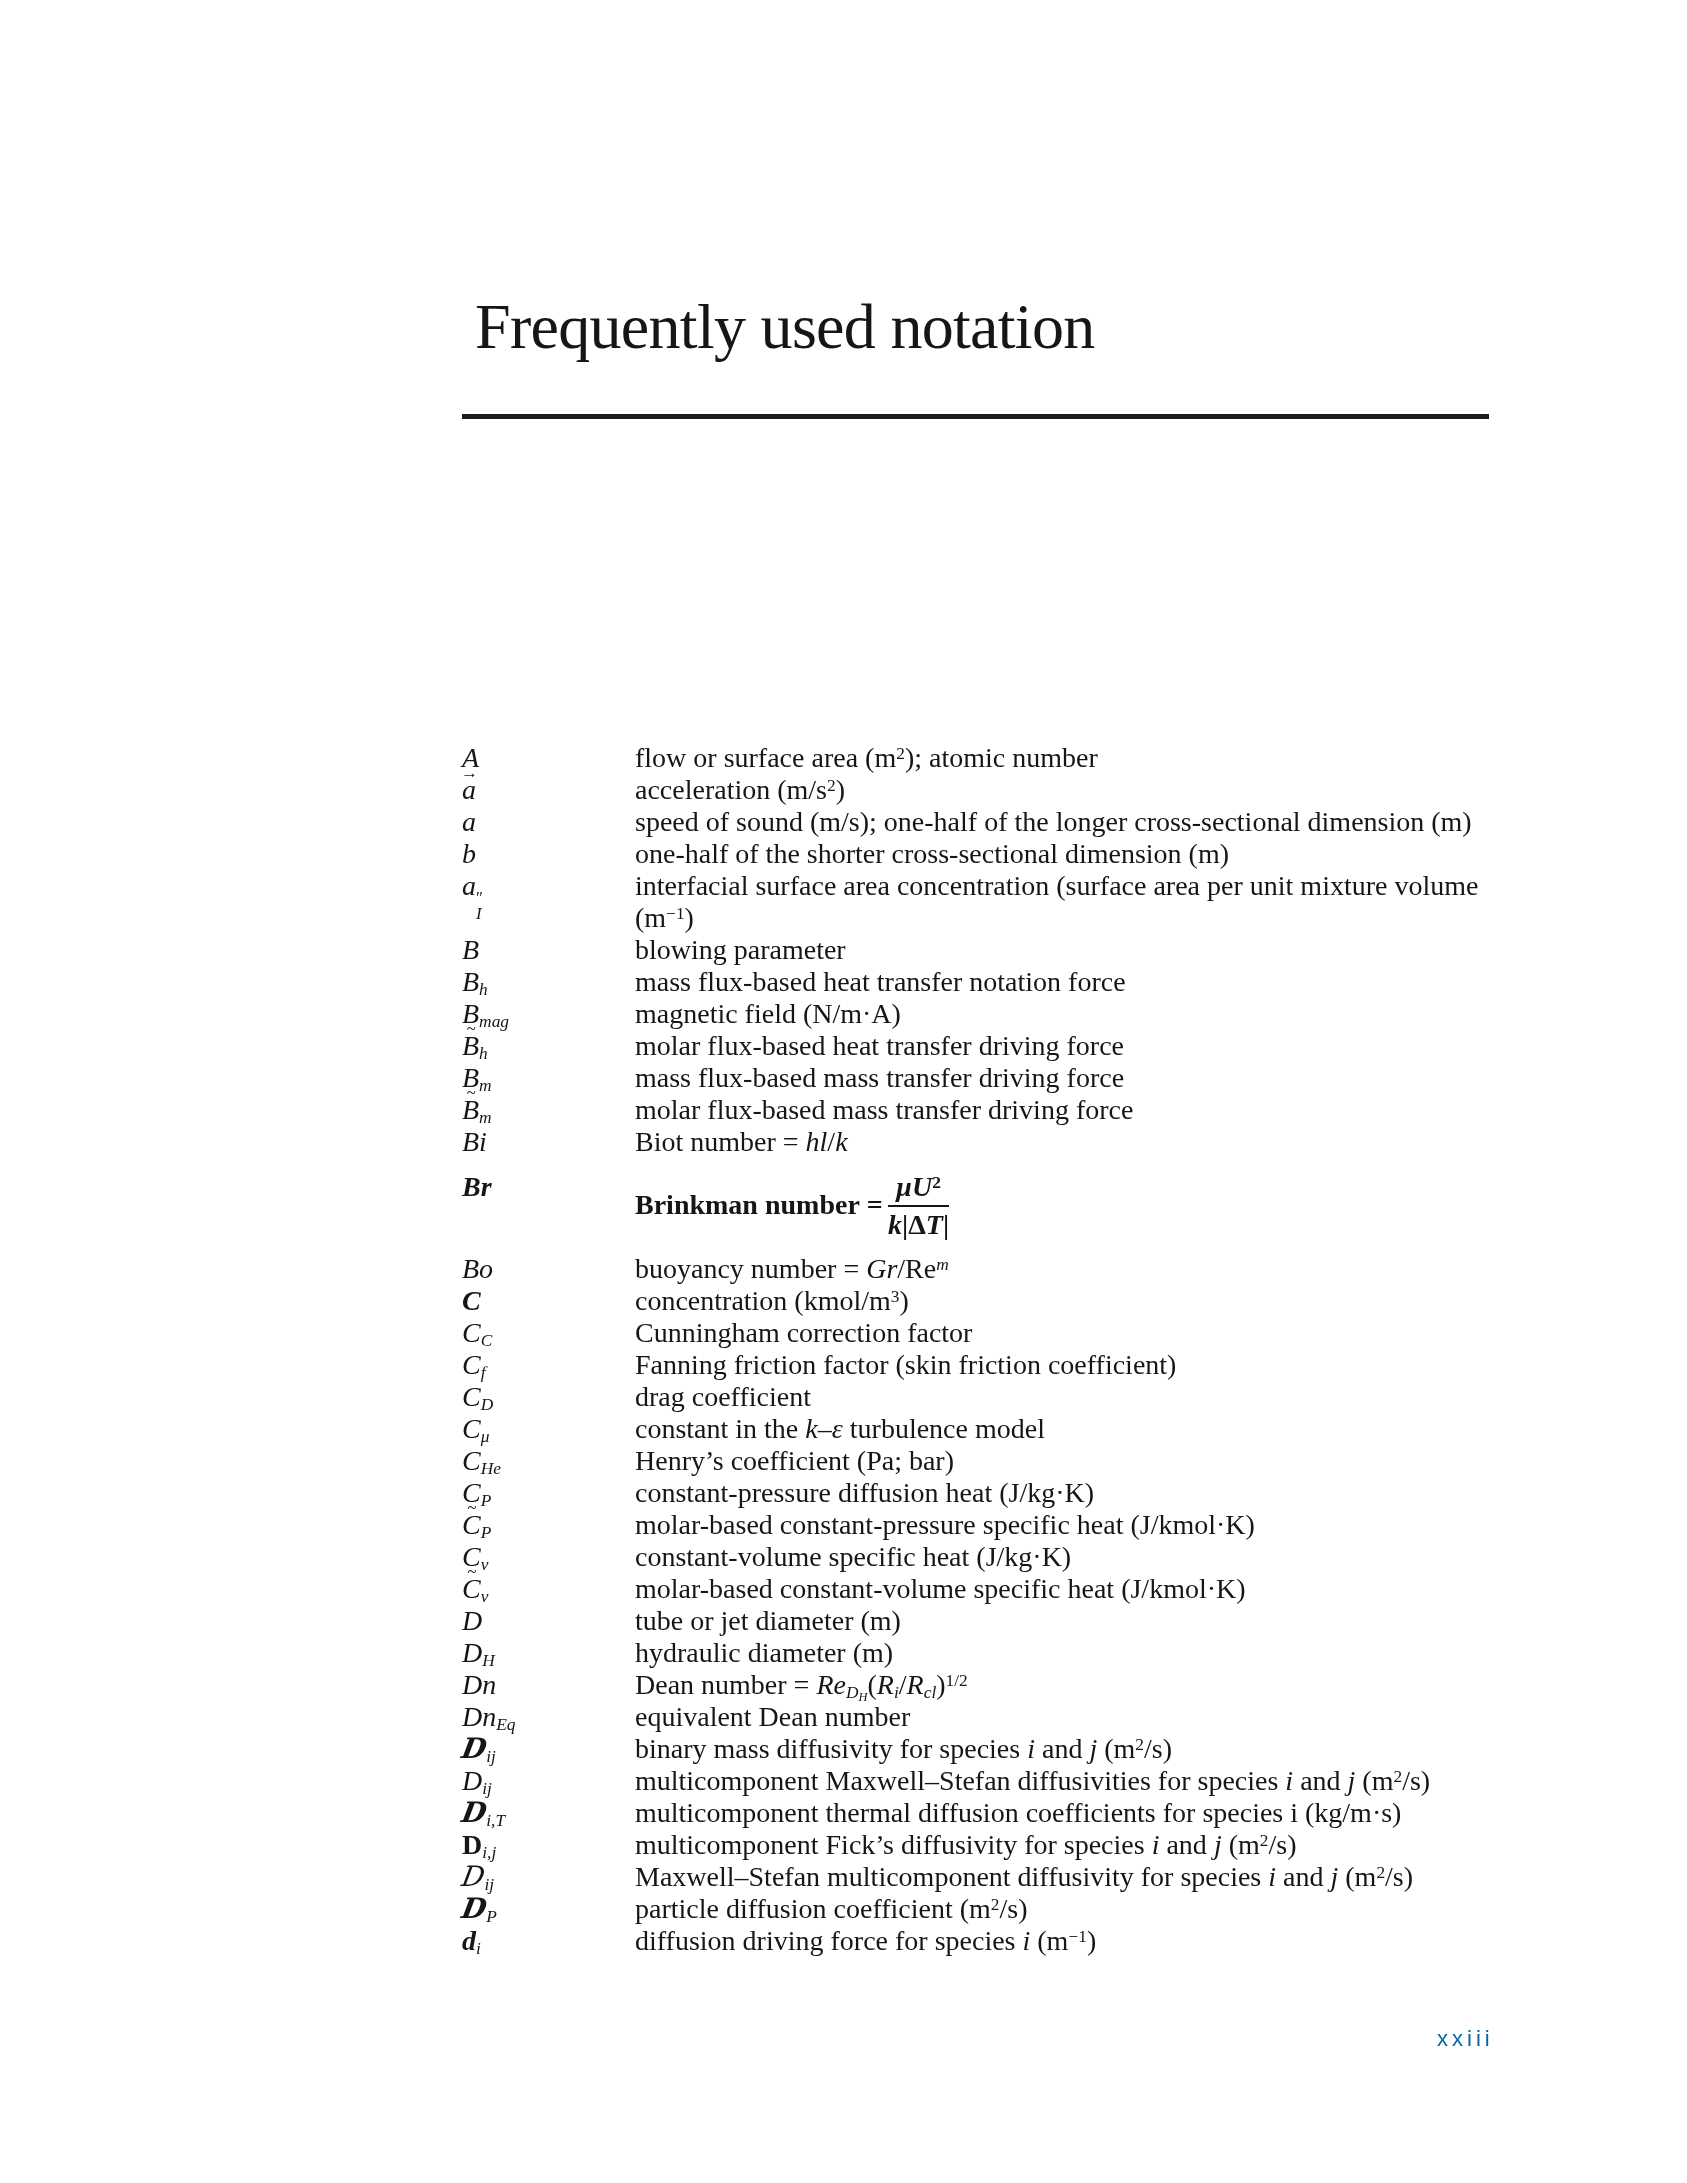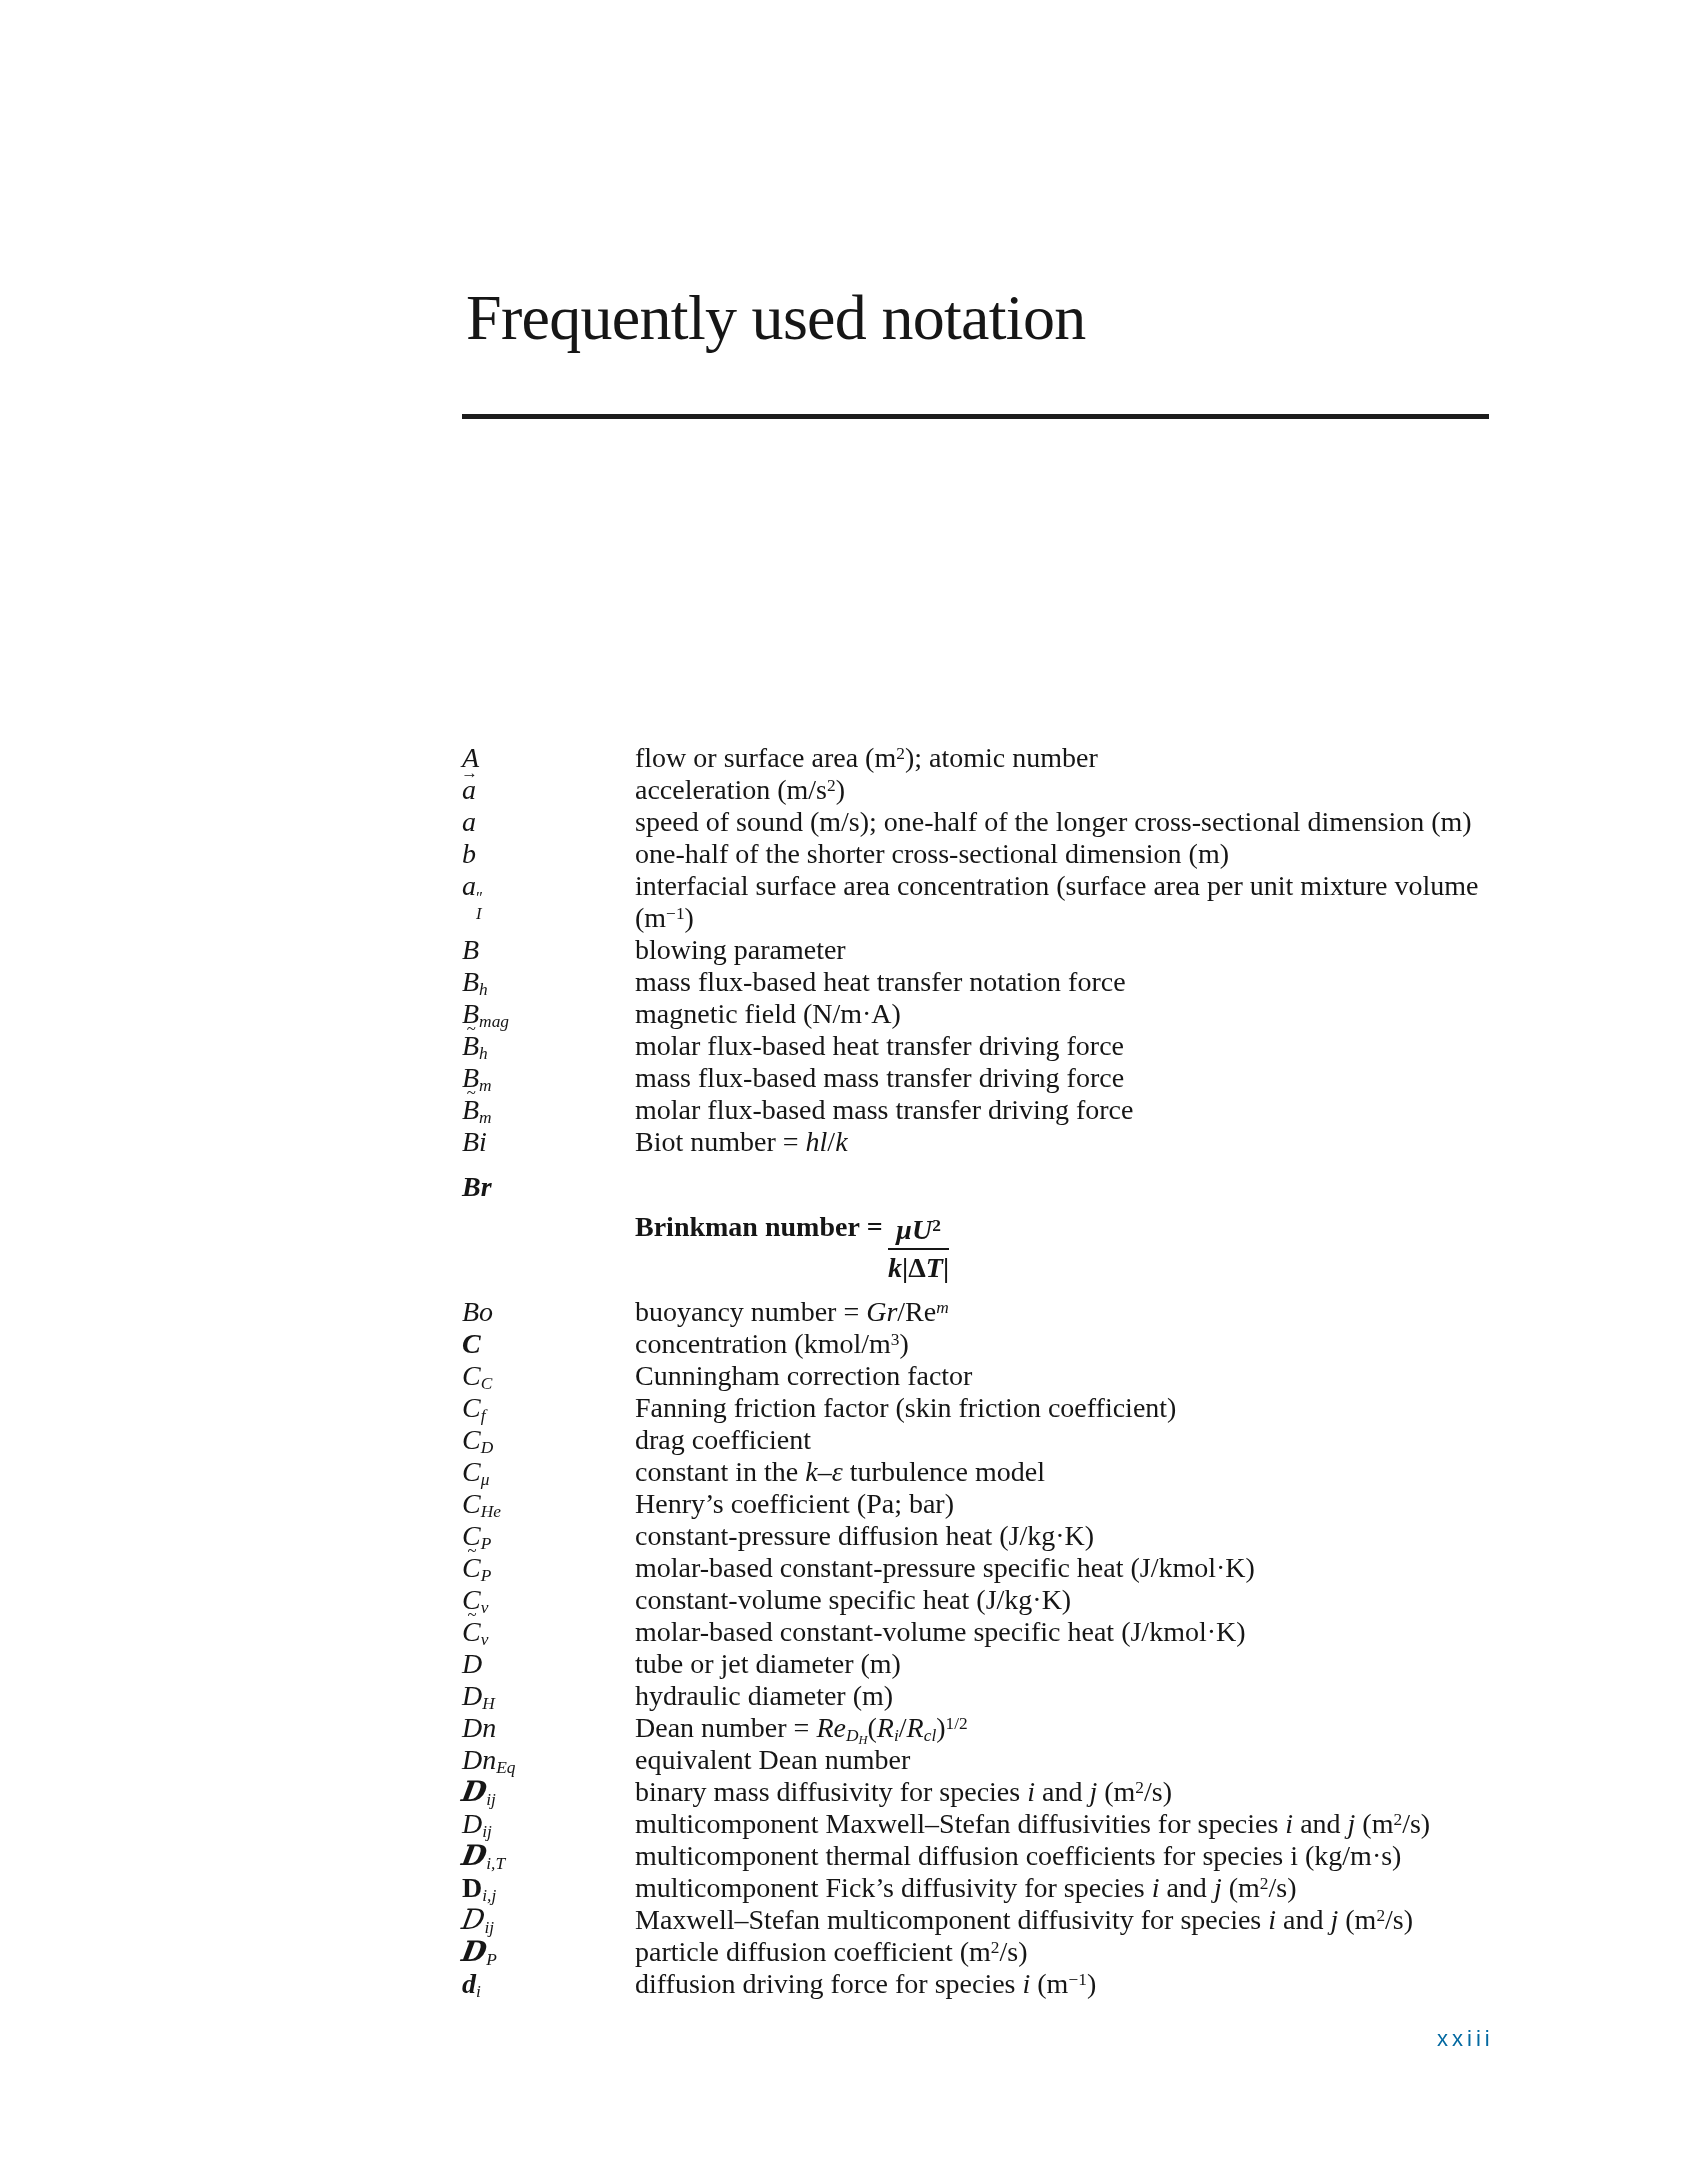--- a/index.html
+++ b/index.html
@@ -74,38 +74,37 @@
     transform:skewX(-10deg);
   }
   .scr.b{font-weight:bold;}
   
   .frac{
     display:inline-block;
     vertical-align:middle;
     text-align:center;
     margin-left:5.3px;
     line-height:1.06;
-    margin-top:43px;
   }
   .frac .fn{display:block;border-bottom:2px solid #161616;padding:1.3px 6.6px 3.3px;}
   .frac .fd{display:block;padding-top:2.6px;text-align:center;}
   .page-number{
     position:absolute;
     left:1437px;top:2026px;
     font-family:"Liberation Sans", sans-serif;
     font-size:22px;
     letter-spacing:4px;
     color:#0369a1;
   }
 </style>
 </head>
 <body>
 
 <div class="page">
-  <h1 class="chapter-title" style="font-weight:normal;margin:4px;">Frequently used notation</h1>
+  <h1 class="chapter-title" style="font-weight:normal;margin:13px;">Frequently used notation</h1>
   <div class="title-rule"></div>
   <div class="notation-list">
       <div class="row">
         <div class="sym"><i>A</i></div>
         <div class="def">flow or surface area (m<sup>2</sup>); atomic number</div>
       </div>
       <div class="row">
         <div class="sym"><span class="acc"><span class="mk">→</span><i>a</i></span></div>
         <div class="def">acceleration (m/s<sup>2</sup>)</div>
       </div>

